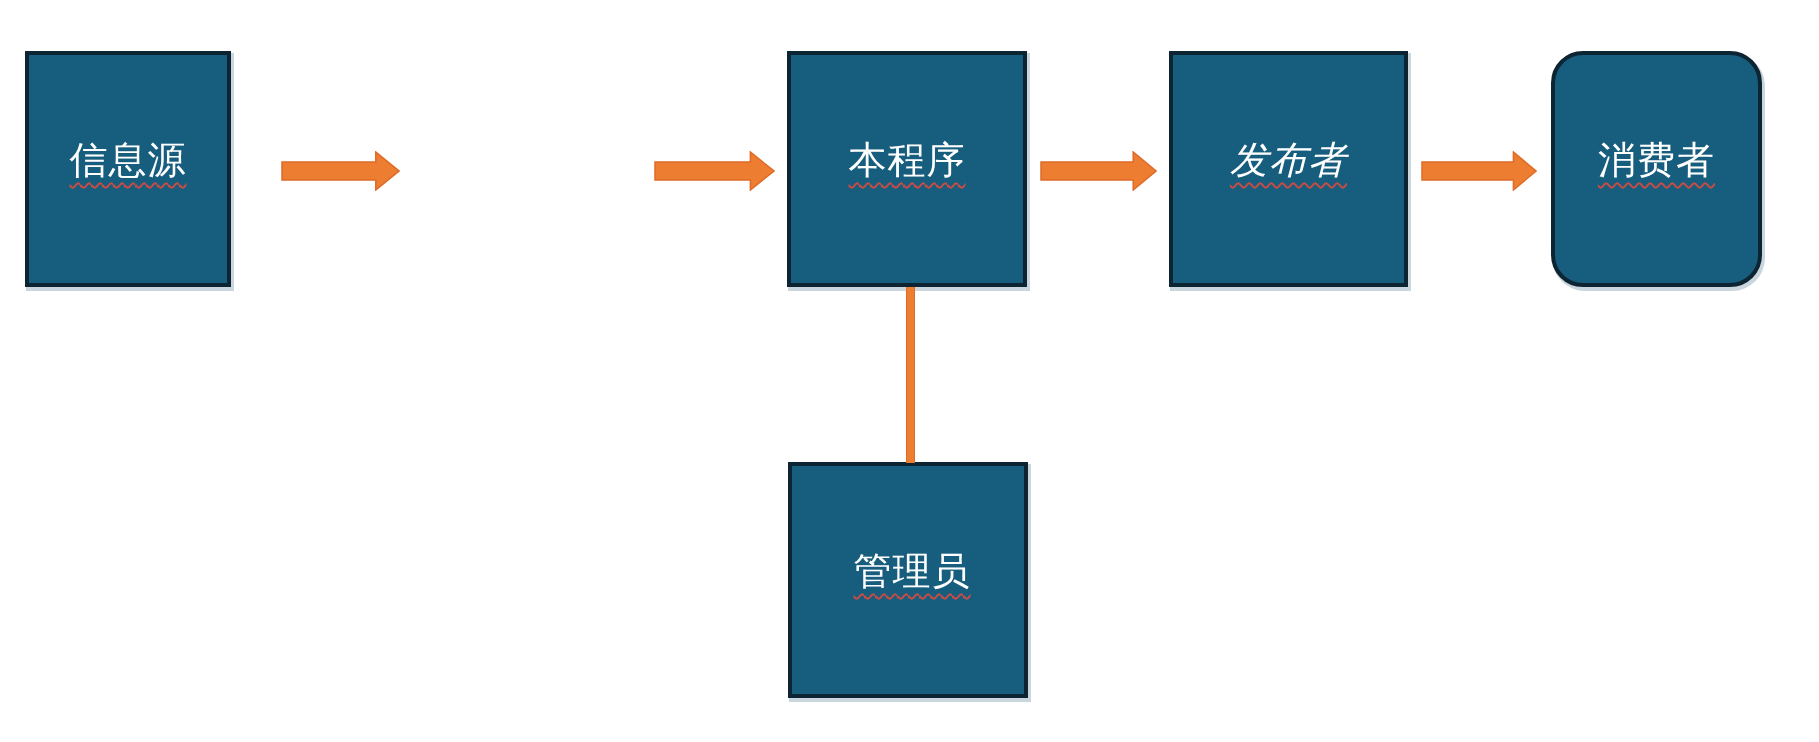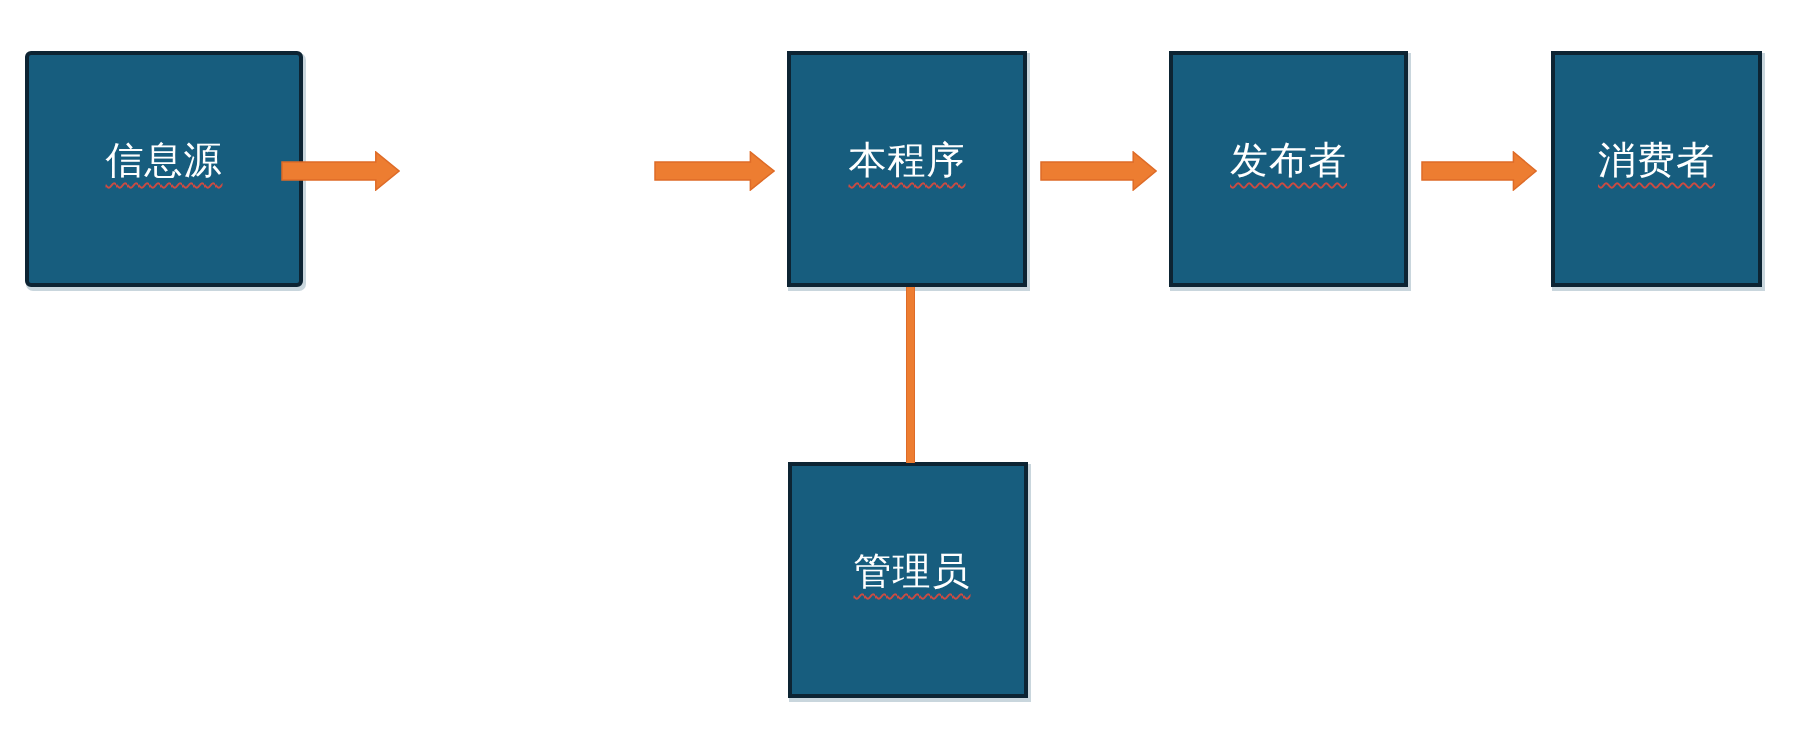--- a/index.html
+++ b/index.html
@@ -42,25 +42,25 @@
     transform: translateY(-9px);
     text-decoration-line: underline;
     text-decoration-style: wavy;
     text-decoration-color: var(--label-underline);
     text-decoration-thickness: 2px;
     text-underline-offset: 9px;
     white-space: nowrap;
   }
 
   
-  .n-info-source  { left: 25px;   top: 51px;  width: 278px; height: 236px; border-radius: 6px; }
+  .n-info-source  { left: 25px;   top: 51px;  width: 206px; height: 236px; }
   .n-collector    { left: 410px;  top: 51px;  width: 238px; height: 236px; }
   .n-this-program { left: 787px;  top: 51px;  width: 240px; height: 236px; }
-  .n-publisher    { left: 1169px; top: 51px;  width: 239px; height: 236px; }
-  .n-consumer     { left: 1551px; top: 51px;  width: 211px; height: 236px; }
+  .n-publisher    { left: 1169px; top: 51px;  width: 239px; height: 236px; font-style: italic; }
+  .n-consumer     { left: 1551px; top: 51px;  width: 211px; height: 236px; border-radius: 32px; }
   .n-admin        { left: 788px;  top: 462px; width: 240px; height: 236px; padding-left: 8px; }
 
   .arrow {
     position: absolute;
     top: 151px;
     height: 40px;
     display: block;
   }
   .arrow svg { display: block; width: 100%; height: 100%; }
   .arrow polygon {

